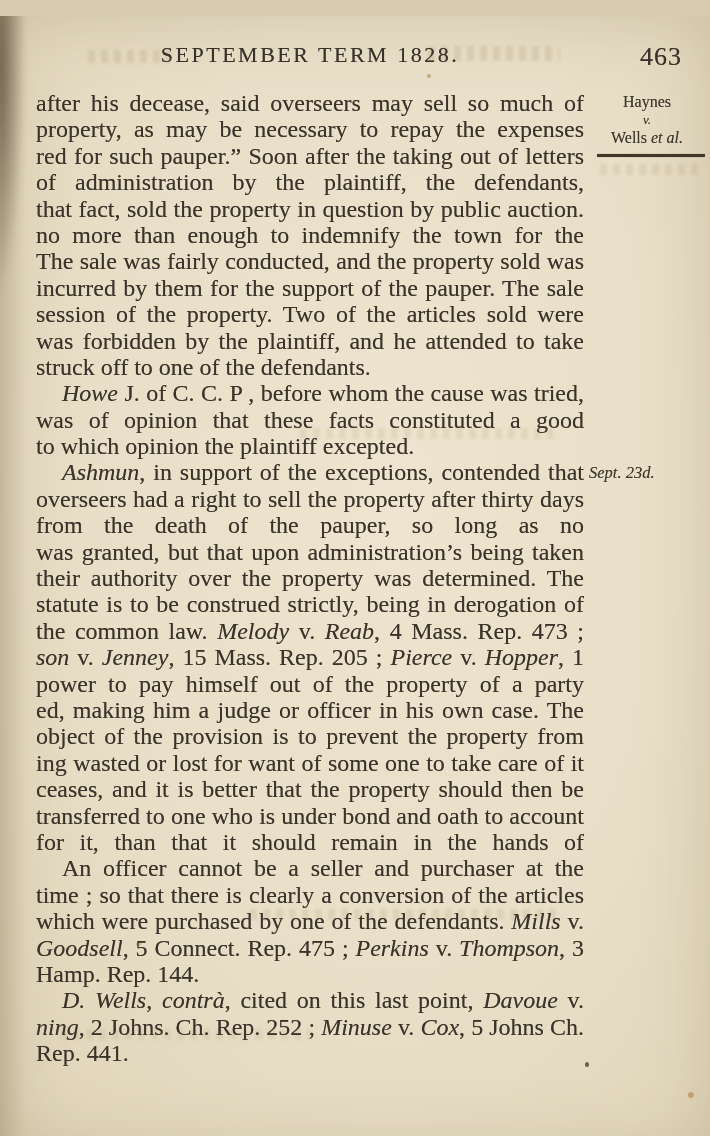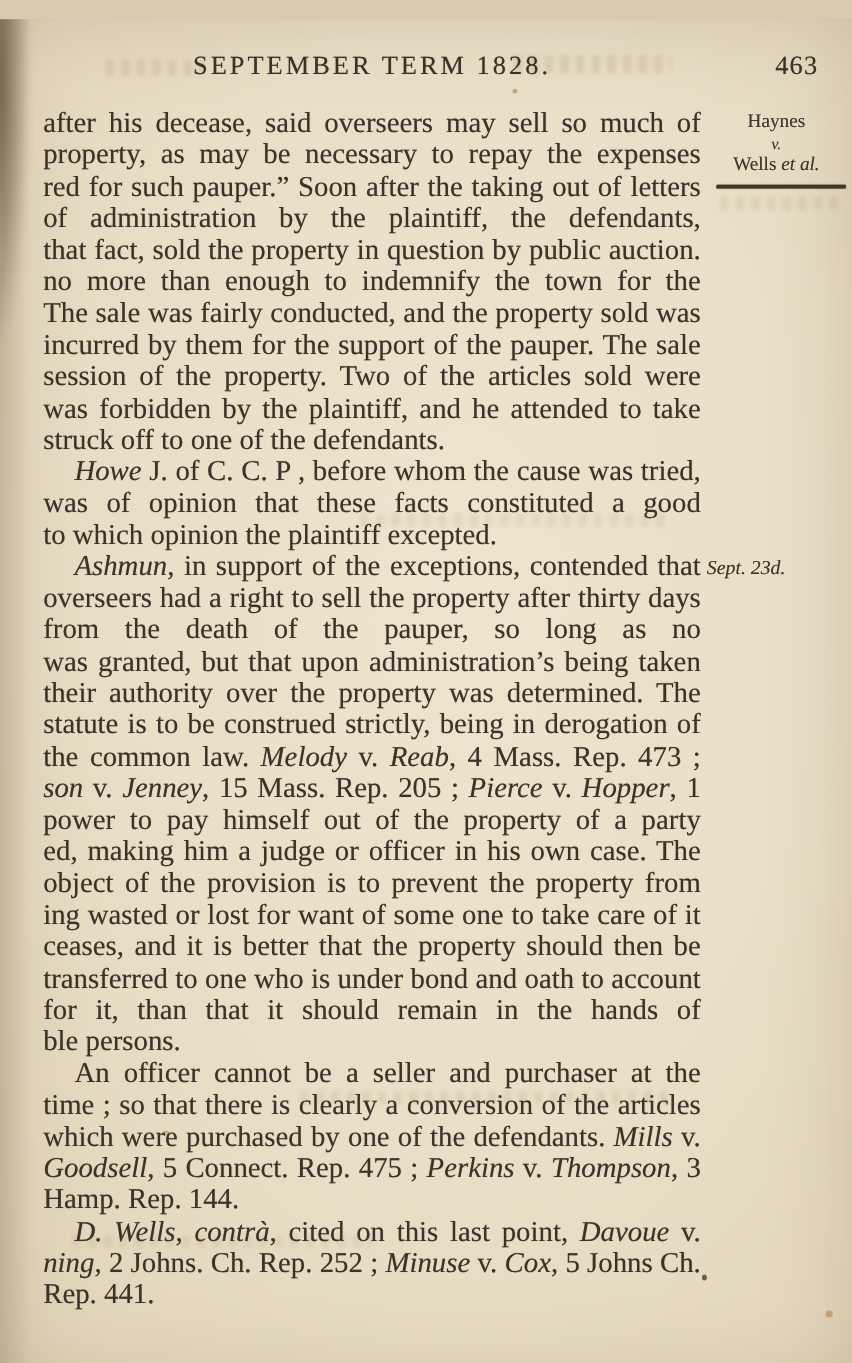--- a/index.html
+++ b/index.html
@@ -30,21 +30,21 @@
     background:repeating-linear-gradient(90deg, rgba(163,140,96,0.55) 0 7px, rgba(163,140,96,0) 7px 13px);
   }
   .speck { position:absolute; border-radius:50%; }
   
   .header-title {
     position:absolute; top:26px; left:36px; width:548px;
     text-align:center; font-size:22px; letter-spacing:2.5px;
     color:#39322a; text-shadow:0 0 0.6px rgba(57,48,35,0.55);
   }
   .page-number {
-    position:absolute; top:26px; right:28px; font-size:22px; letter-spacing:1px;
+    position:absolute; top:26px; right:28px; font-size:26px; letter-spacing:1px;
     text-shadow:0 0 0.6px rgba(57,48,35,0.55);
   }
   
   .text-column {
     position:absolute; left:36px; top:74px; width:548px;
     font-size:24px; color:#3a332a;
     text-shadow:0 0 0.6px rgba(57,48,35,0.5);
   }
   .line {
     height:26.4px; line-height:26.4px; overflow:hidden;
@@ -123,21 +123,20 @@
         <div class="line"><span>statute is to be construed strictly, being in derogation of</span></div>
         <div class="line"><span>the common law. </span><i>Melody</i><span> v. </span><i>Reab</i><span>, 4 Mass. Rep. 473 ; </span><i>Gib-</i></div>
         <div class="line"><i>son</i><span> v. </span><i>Jenney</i><span>, 15 Mass. Rep. 205 ; </span><i>Pierce</i><span> v. </span><i>Hopper</i><span>, 1 Str.</span></div>
         <div class="line"><span>power to pay himself out of the property of a party deceas-</span></div>
         <div class="line"><span>ed, making him a judge or officer in his own case. The</span></div>
         <div class="line"><span>object of the provision is to prevent the property from be-</span></div>
         <div class="line"><span>ing wasted or lost for want of some one to take care of it ;</span></div>
         <div class="line"><span>ceases, and it is better that the property should then be</span></div>
         <div class="line"><span>transferred to one who is under bond and oath to account</span></div>
         <div class="line"><span>for it, than that it should remain in the hands of irresponsi-</span></div>
-        <div class="line para-last"><span>ble persons.</span></div>
       </div>
       <div class="paragraph indent">
         <div class="line"><span>An officer cannot be a seller and purchaser at the same</span></div>
         <div class="line"><span>time ; so that there is clearly a conversion of the articles</span></div>
         <div class="line"><span>which were purchased by one of the defendants. </span><i>Mills</i><span> v.</span></div>
         <div class="line"><i>Goodsell</i><span>, 5 Connect. Rep. 475 ; </span><i>Perkins</i><span> v. </span><i>Thompson</i><span>, 3 N.</span></div>
         <div class="line para-last"><span>Hamp. Rep. 144.</span></div>
       </div>
       <div class="paragraph indent">
         <div class="line"><i>D. Wells</i><span>, </span><i>contrà</i><span>, cited on this last point, </span><i>Davoue</i><span> v. </span><i>Fan-</i></div>

